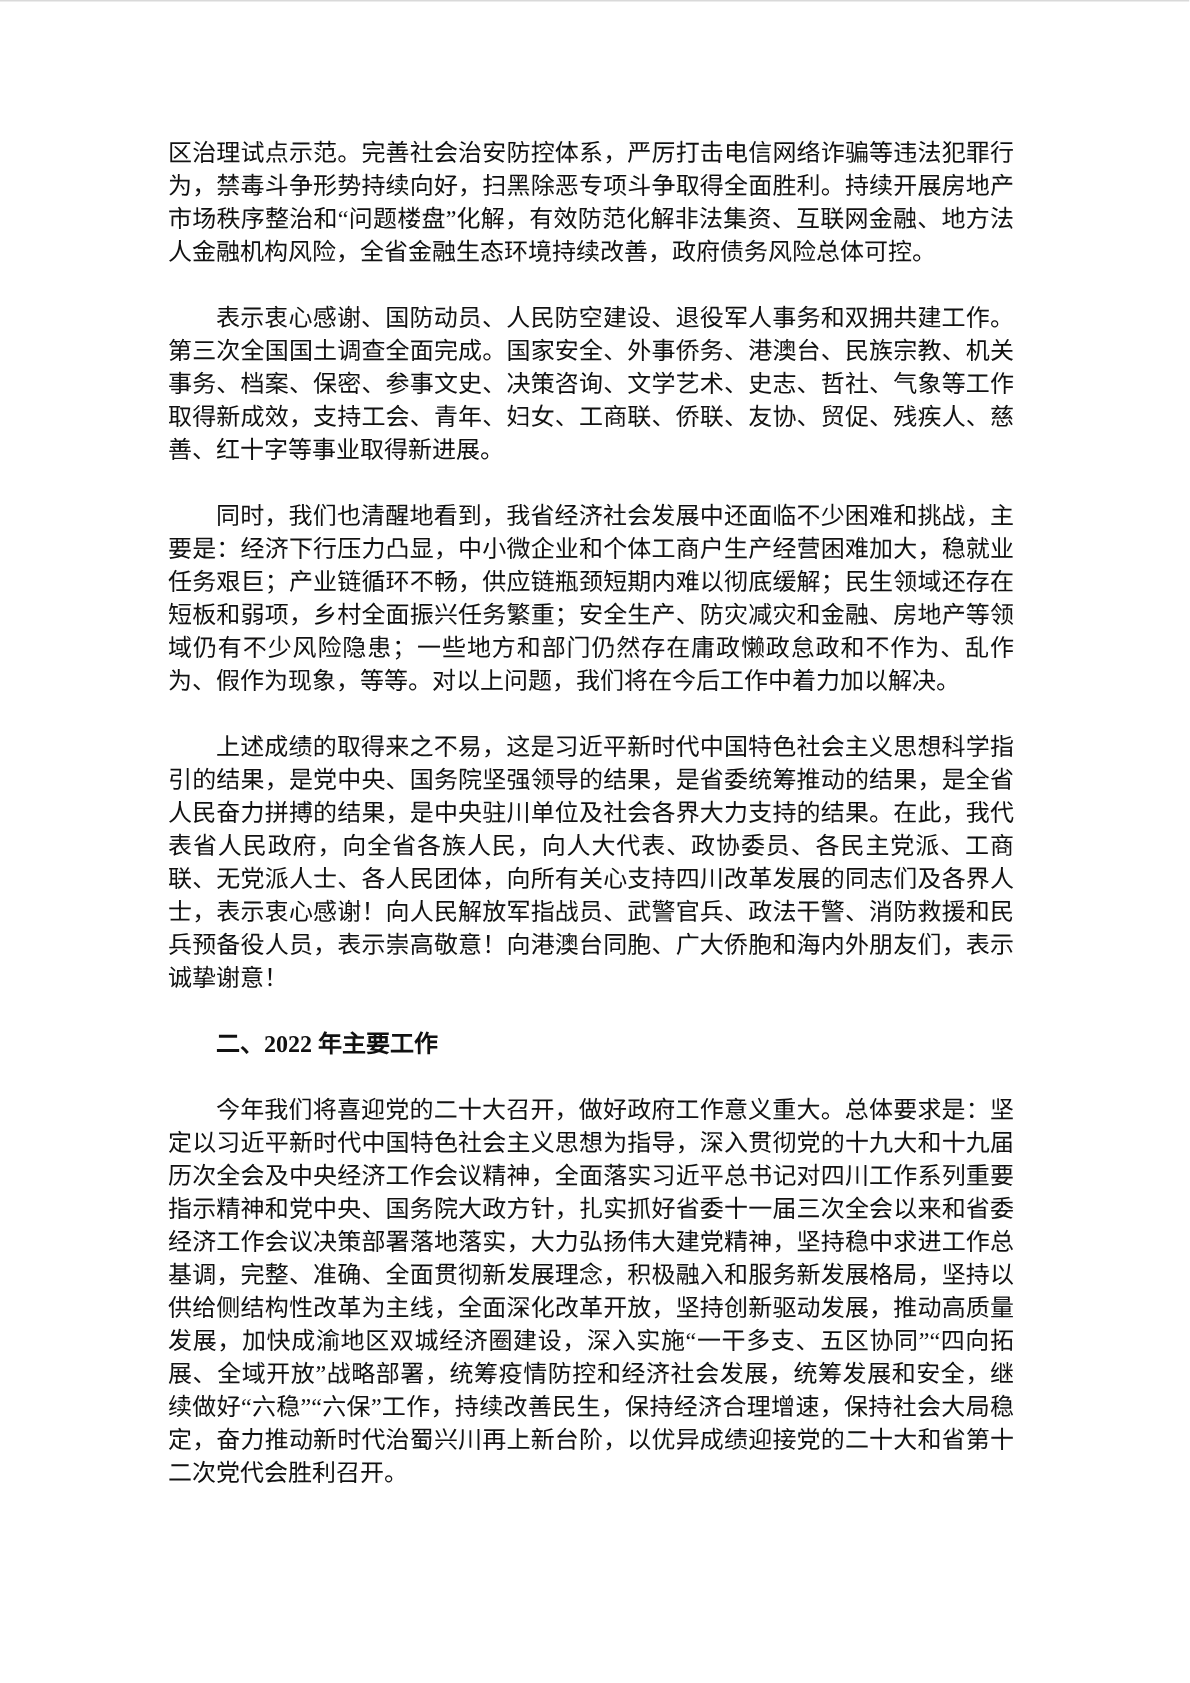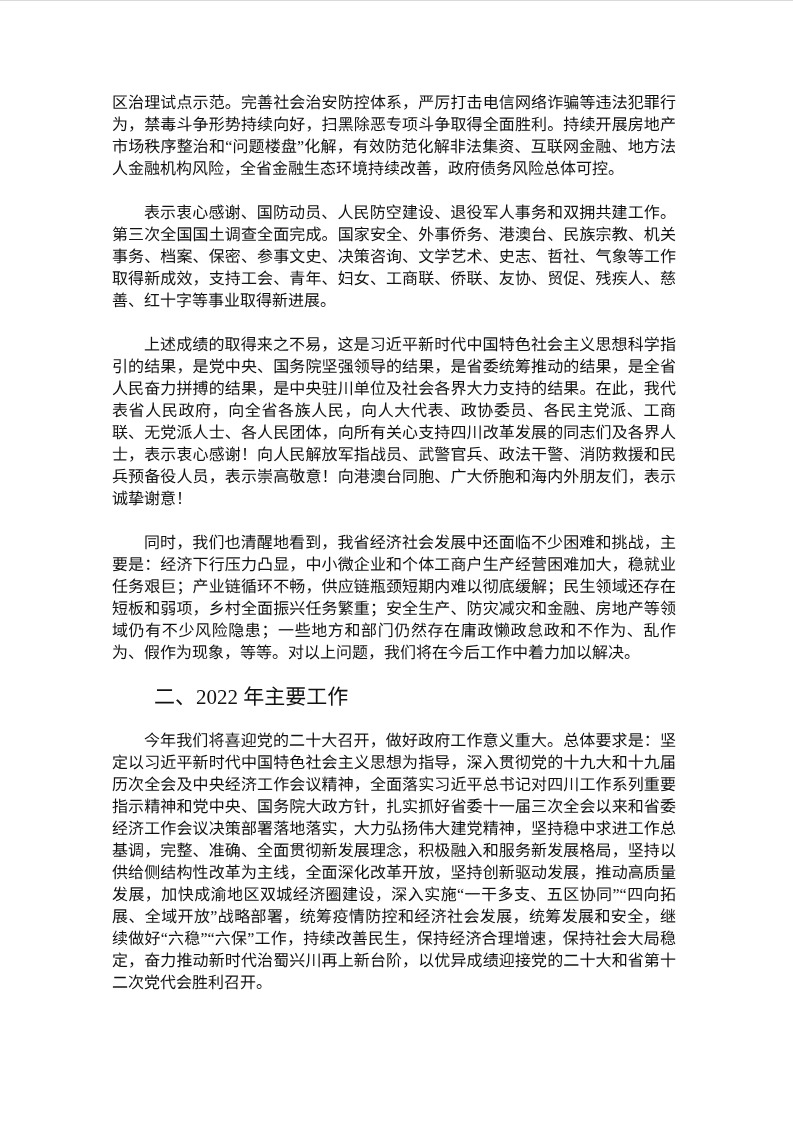--- a/index.html
+++ b/index.html
@@ -30,32 +30,32 @@
   }
   .para {
     margin: 0 0 22px 0;
     text-indent: 2em;
   }
   .para.no-indent {
     text-indent: 0;
   }
   .section-heading {
     margin: 0 0 22px 0;
-    font-size: 21px;
+    font-size: 16px;
     line-height: 22px;
-    font-weight: normal;
+    font-weight: bold;
     text-indent: 2em;
     text-align: left;
   }
 </style>
 </head>
 <body>
 
 <div class="page">
   <div class="content">
     <p class="para no-indent">区治理试点示范。完善社会治安防控体系，严厉打击电信网络诈骗等违法犯罪行为，禁毒斗争形势持续向好，扫黑除恶专项斗争取得全面胜利。持续开展房地产市场秩序整治和“问题楼盘”化解，有效防范化解非法集资、互联网金融、地方法人金融机构风险，全省金融生态环境持续改善，政府债务风险总体可控。</p>
     <p class="para">表示衷心感谢、国防动员、人民防空建设、退役军人事务和双拥共建工作。第三次全国国土调查全面完成。国家安全、外事侨务、港澳台、民族宗教、机关事务、档案、保密、参事文史、决策咨询、文学艺术、史志、哲社、气象等工作取得新成效，支持工会、青年、妇女、工商联、侨联、友协、贸促、残疾人、慈善、红十字等事业取得新进展。</p>
+    <p class="para">同时，我们也清醒地看到，我省经济社会发展中还面临不少困难和挑战，主要是：经济下行压力凸显，中小微企业和个体工商户生产经营困难加大，稳就业任务艰巨；产业链循环不畅，供应链瓶颈短期内难以彻底缓解；民生领域还存在短板和弱项，乡村全面振兴任务繁重；安全生产、防灾减灾和金融、房地产等领域仍有不少风险隐患；一些地方和部门仍然存在庸政懒政怠政和不作为、乱作为、假作为现象，等等。对以上问题，我们将在今后工作中着力加以解决。</p>
     <p class="para">上述成绩的取得来之不易，这是习近平新时代中国特色社会主义思想科学指引的结果，是党中央、国务院坚强领导的结果，是省委统筹推动的结果，是全省人民奋力拼搏的结果，是中央驻川单位及社会各界大力支持的结果。在此，我代表省人民政府，向全省各族人民，向人大代表、政协委员、各民主党派、工商联、无党派人士、各人民团体，向所有关心支持四川改革发展的同志们及各界人士，表示衷心感谢！向人民解放军指战员、武警官兵、政法干警、消防救援和民兵预备役人员，表示崇高敬意！向港澳台同胞、广大侨胞和海内外朋友们，表示诚挚谢意！</p>
-    <p class="para">同时，我们也清醒地看到，我省经济社会发展中还面临不少困难和挑战，主要是：经济下行压力凸显，中小微企业和个体工商户生产经营困难加大，稳就业任务艰巨；产业链循环不畅，供应链瓶颈短期内难以彻底缓解；民生领域还存在短板和弱项，乡村全面振兴任务繁重；安全生产、防灾减灾和金融、房地产等领域仍有不少风险隐患；一些地方和部门仍然存在庸政懒政怠政和不作为、乱作为、假作为现象，等等。对以上问题，我们将在今后工作中着力加以解决。</p>
     <h2 class="section-heading">二、2022 年主要工作</h2>
     <p class="para">今年我们将喜迎党的二十大召开，做好政府工作意义重大。总体要求是：坚定以习近平新时代中国特色社会主义思想为指导，深入贯彻党的十九大和十九届历次全会及中央经济工作会议精神，全面落实习近平总书记对四川工作系列重要指示精神和党中央、国务院大政方针，扎实抓好省委十一届三次全会以来和省委经济工作会议决策部署落地落实，大力弘扬伟大建党精神，坚持稳中求进工作总基调，完整、准确、全面贯彻新发展理念，积极融入和服务新发展格局，坚持以供给侧结构性改革为主线，全面深化改革开放，坚持创新驱动发展，推动高质量发展，加快成渝地区双城经济圈建设，深入实施“一干多支、五区协同”“四向拓展、全域开放”战略部署，统筹疫情防控和经济社会发展，统筹发展和安全，继续做好“六稳”“六保”工作，持续改善民生，保持经济合理增速，保持社会大局稳定，奋力推动新时代治蜀兴川再上新台阶，以优异成绩迎接党的二十大和省第十二次党代会胜利召开。</p>
   </div>
 </div>
 
 </body></html>

